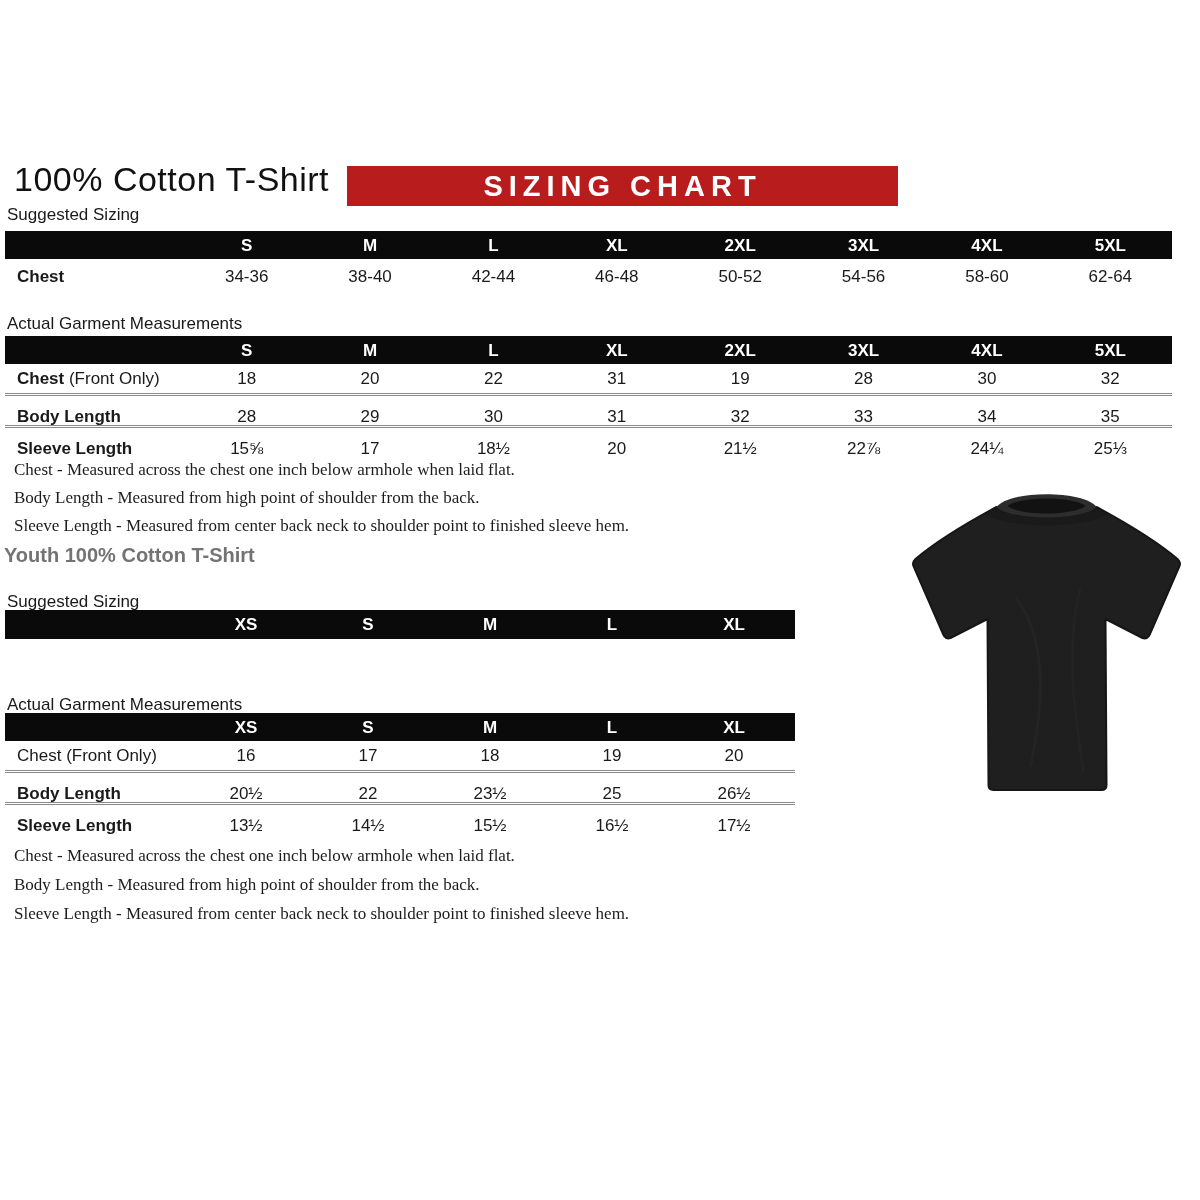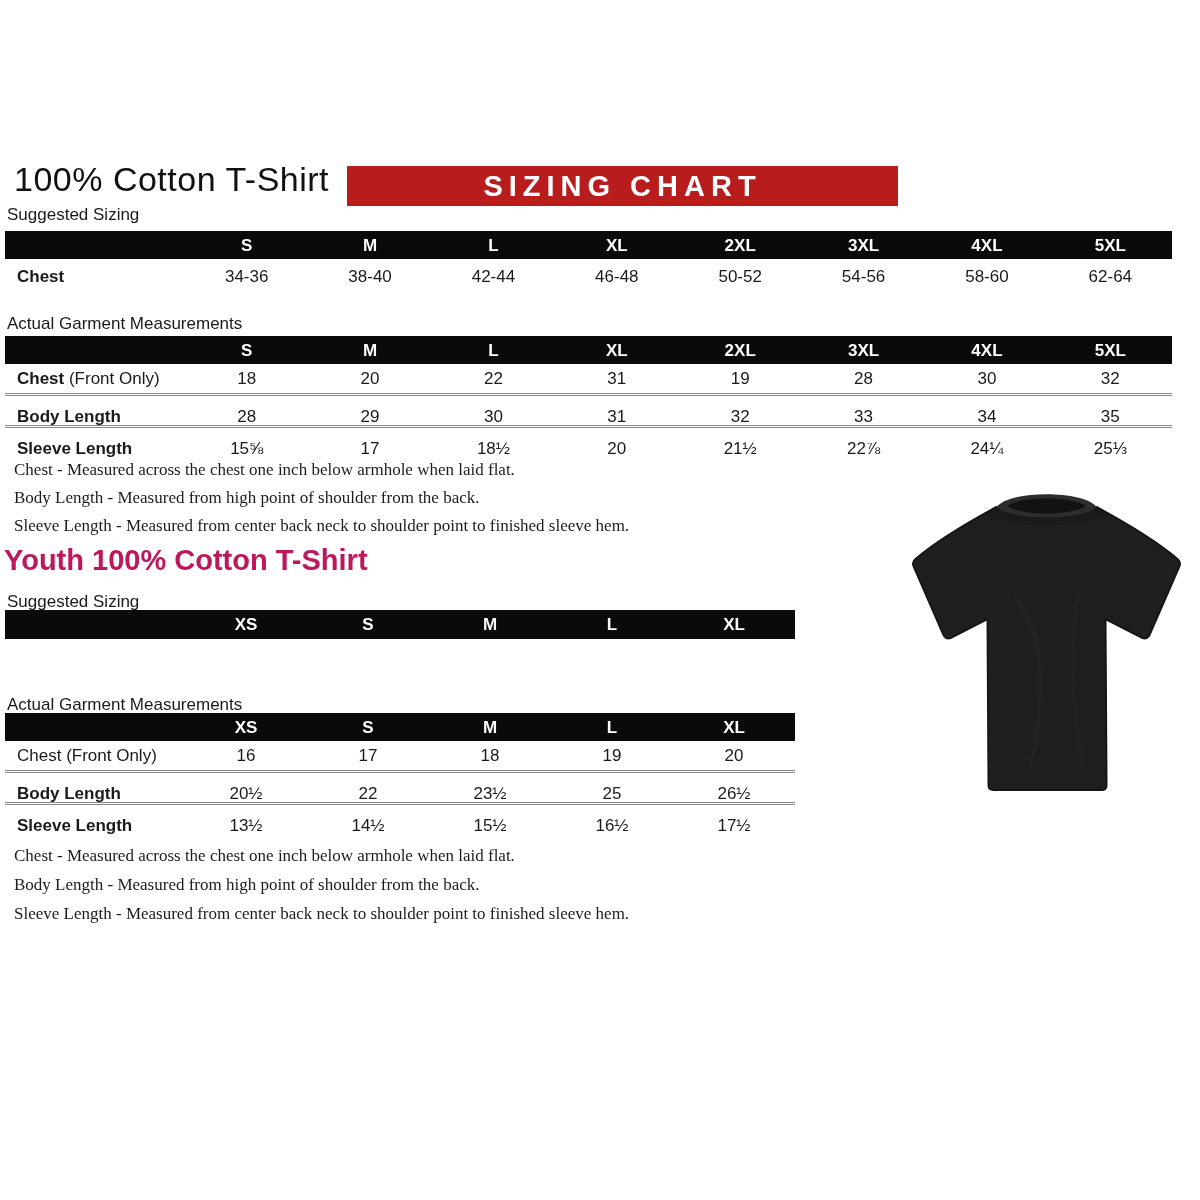--- a/index.html
+++ b/index.html
@@ -22,21 +22,21 @@
   .b{font-weight:700;}
   .row34{height:34px;}
   .row29{height:29px;}
   .sep{border-top:3px double #8a8a8a;align-items:flex-end;}
 
   .notes{position:absolute;font-size:17px;color:#1c1c1c;font-family:Liberation Serif, serif;}
   .notes div{white-space:nowrap;}
   .notes.n1 div{line-height:28px;}
   .notes.n2 div{line-height:29px;}
 
-  .youth-title{position:absolute;left:4px;top:544px;font-size:29px;font-weight:700;color:#be185d;}
+  .youth-title{position:absolute;left:4px;top:544px;font-size:20px;font-weight:700;color:#737373;}
 
   .tee{position:absolute;left:893px;top:477px;width:305px;height:340px;}
 </style>
 </head>
 <body>
 
 <div class="sheet">
 
   <div class="main-title">100% Cotton T-Shirt</div>
   <div class="banner">

